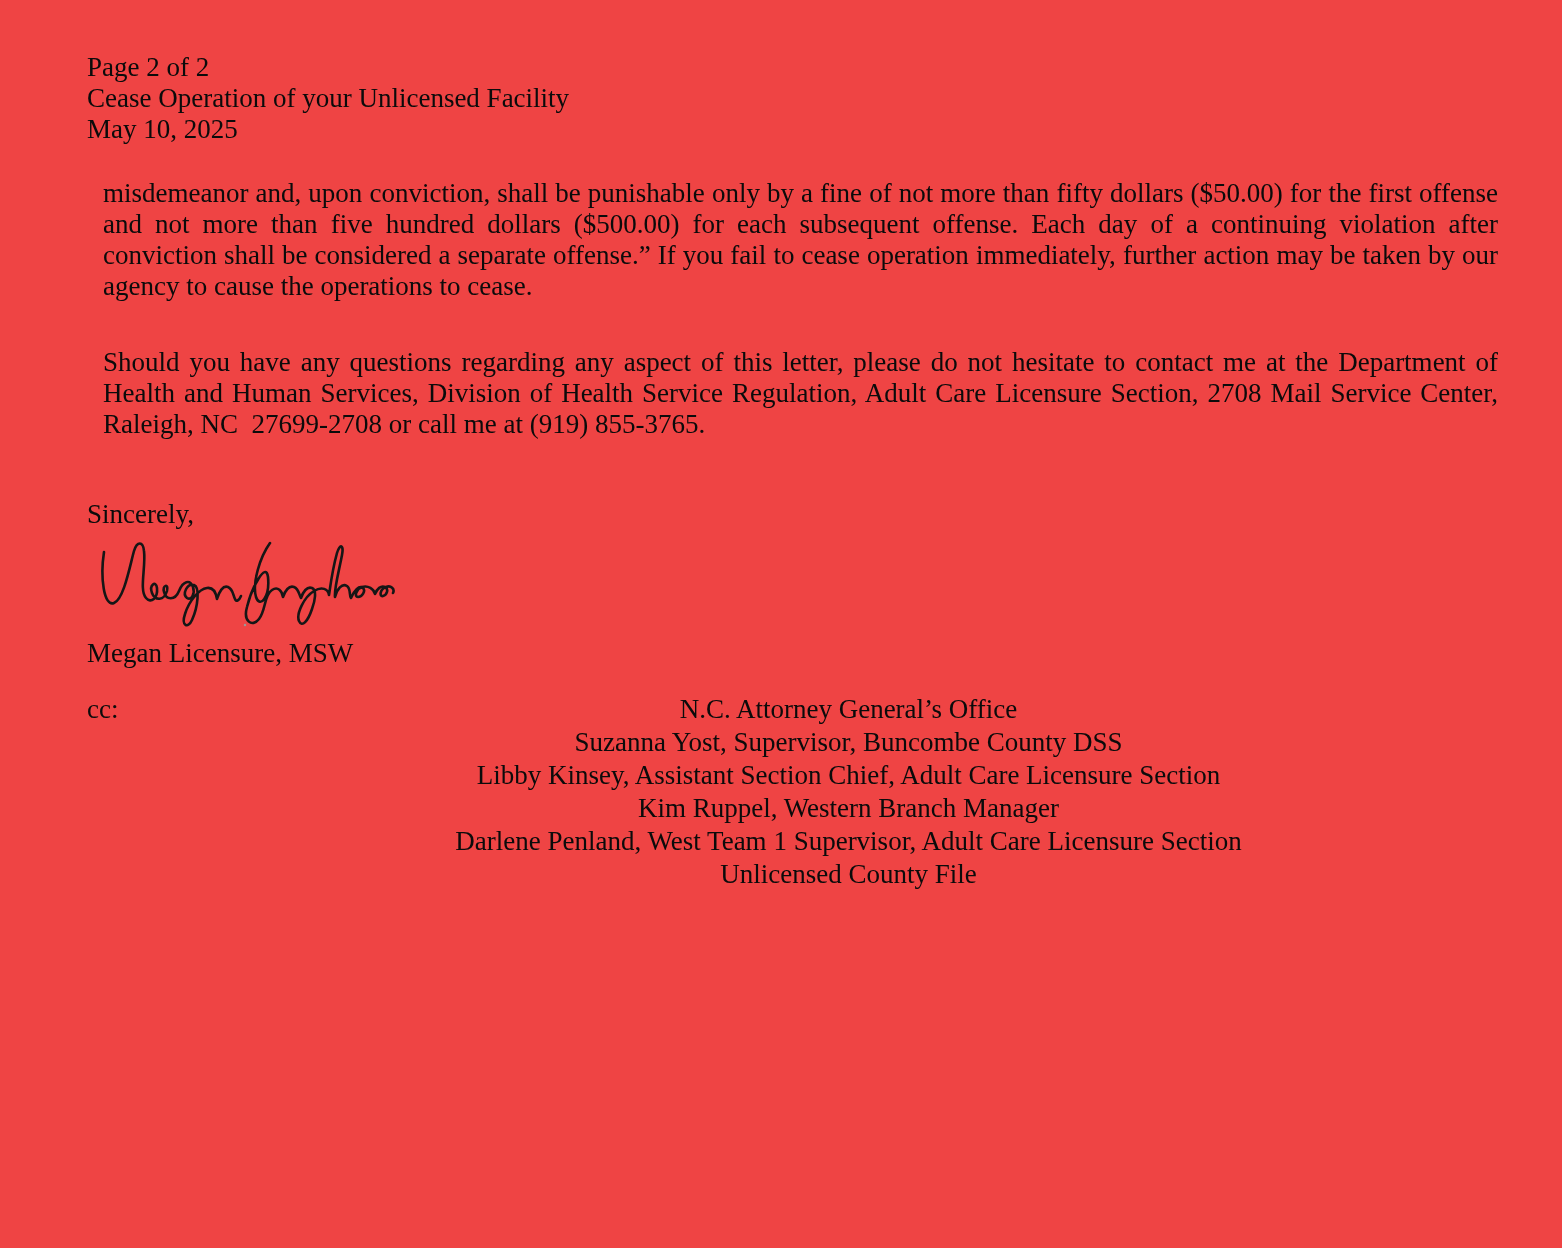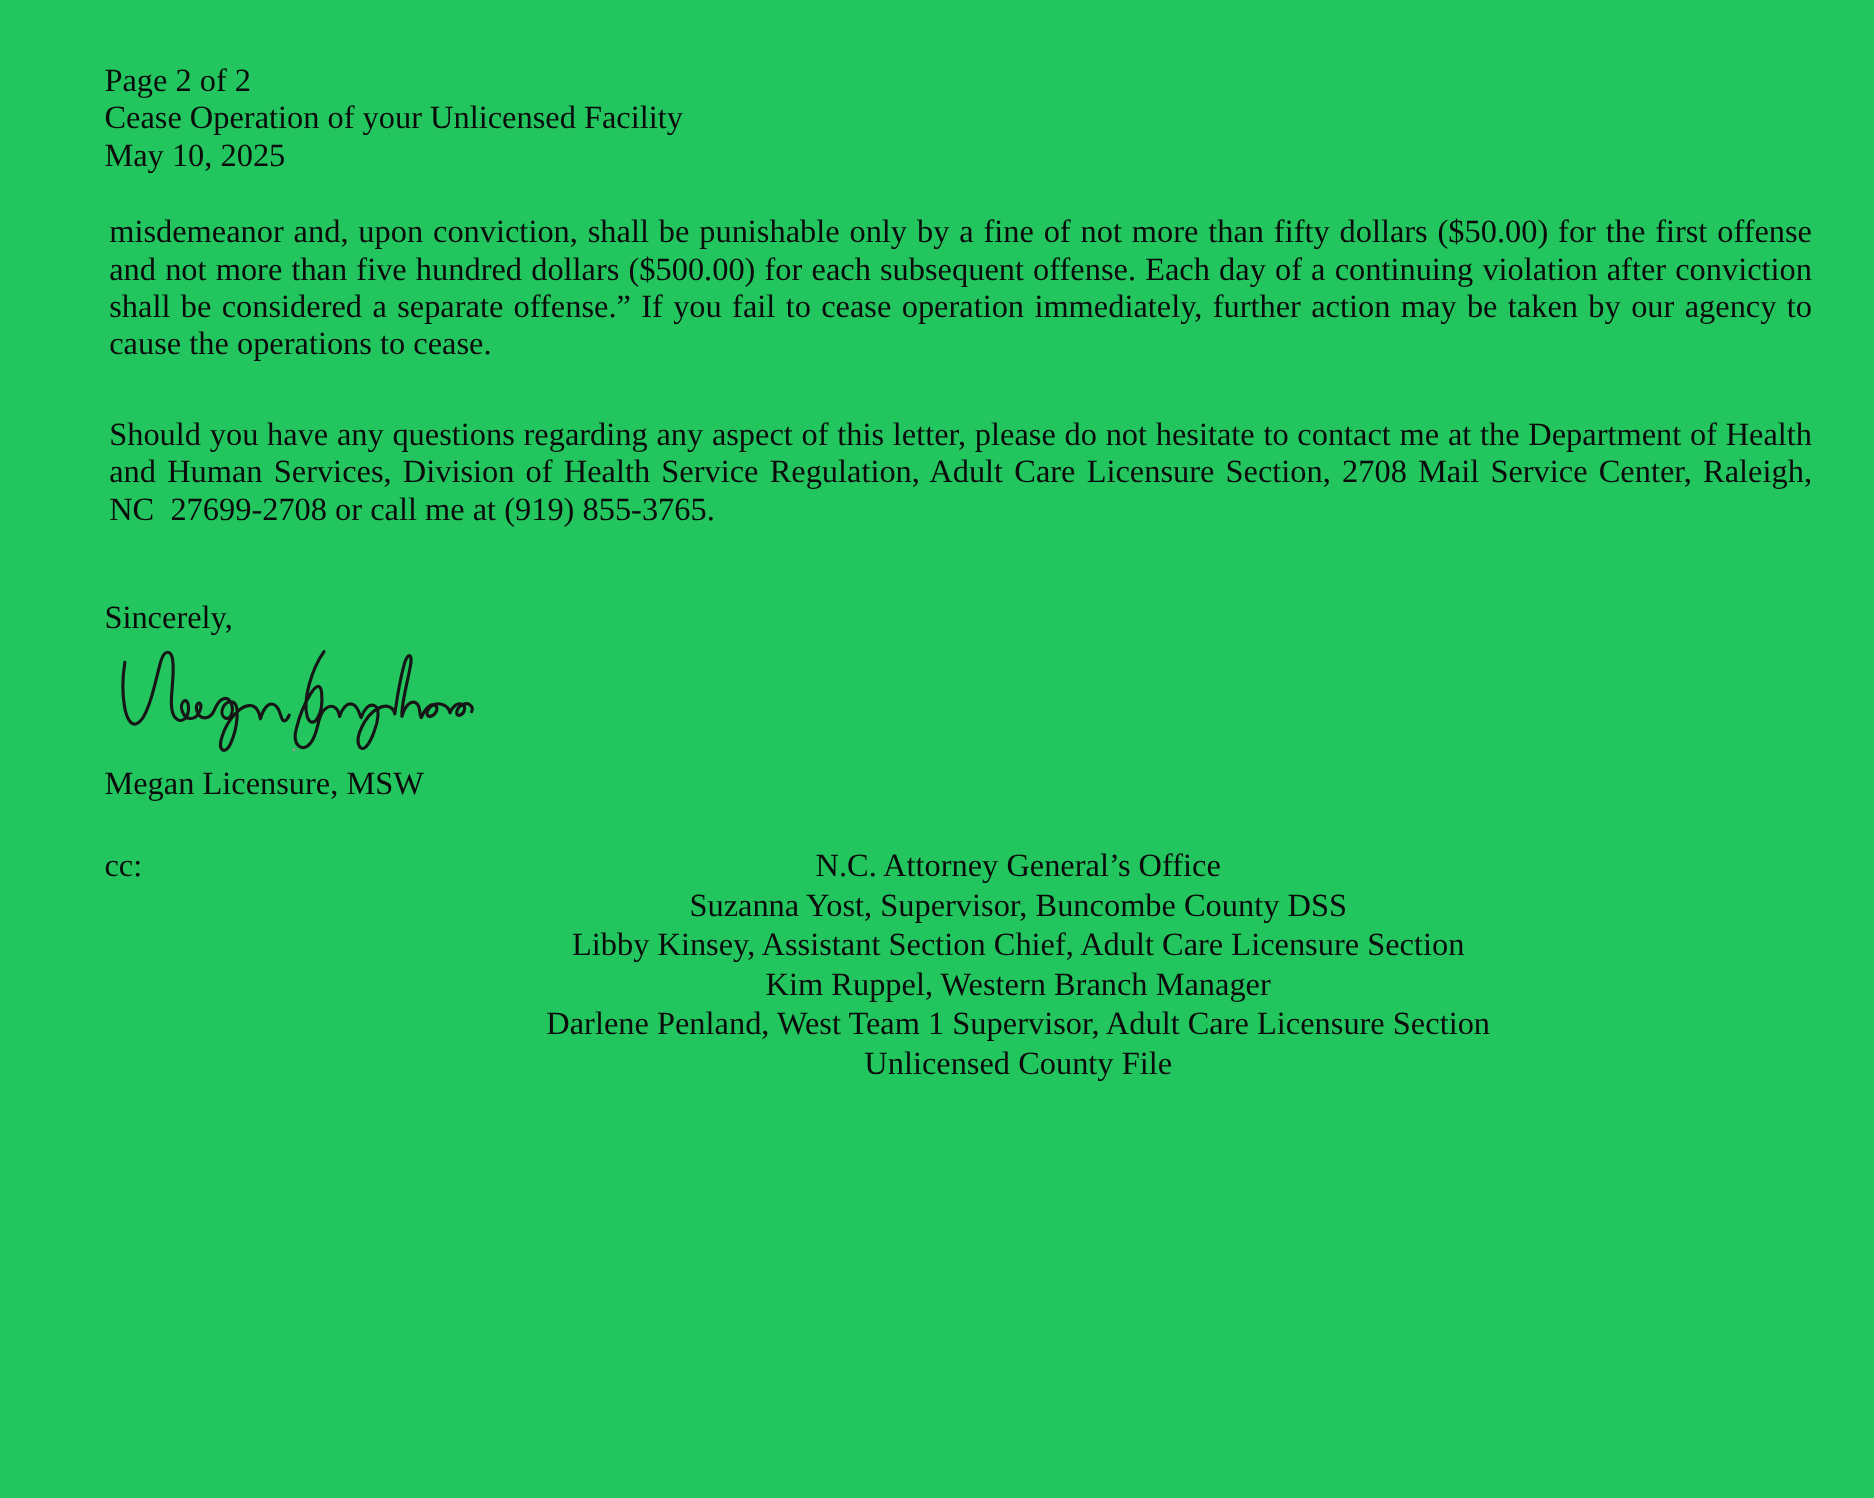--- a/index.html
+++ b/index.html
@@ -10,39 +10,39 @@
     color: #0b0b0b;
     font-size: 27px;
     line-height: 31px;
     overflow: hidden;
   }
   .page {
     box-sizing: border-box;
     width: 1562px;
     height: 1248px;
     padding: 52px 48px 0 87px;
-    background: #22c55e;
+    background: #ef4444;
   }
   .hdr-line { white-space: nowrap; }
   .para {
-    margin: 4px;
+    margin: 16px;
     text-align: justify;
   }
   .para-1 { margin-top: 33px; }
   .para-2 { margin-top: 45px; }
   .valediction { margin-top: 59px; }
   .signature-wrap {
     margin: 2px 0 0 10px;
     width: 302px;
     height: 103px;
   }
   .signature-wrap svg { display: block; }
   .signer-block { margin-top: 3px; }
   .cc-block {
-    margin-top: 36px;
+    margin-top: 24px;
     display: flex;
     align-items: flex-start;
     line-height: 33px;
   }
   .cc-label { width: 96px; flex: 0 0 96px; }
   .cc-list { flex: 1; text-align: center; }
 </style>
 </head>
 <body>
 

